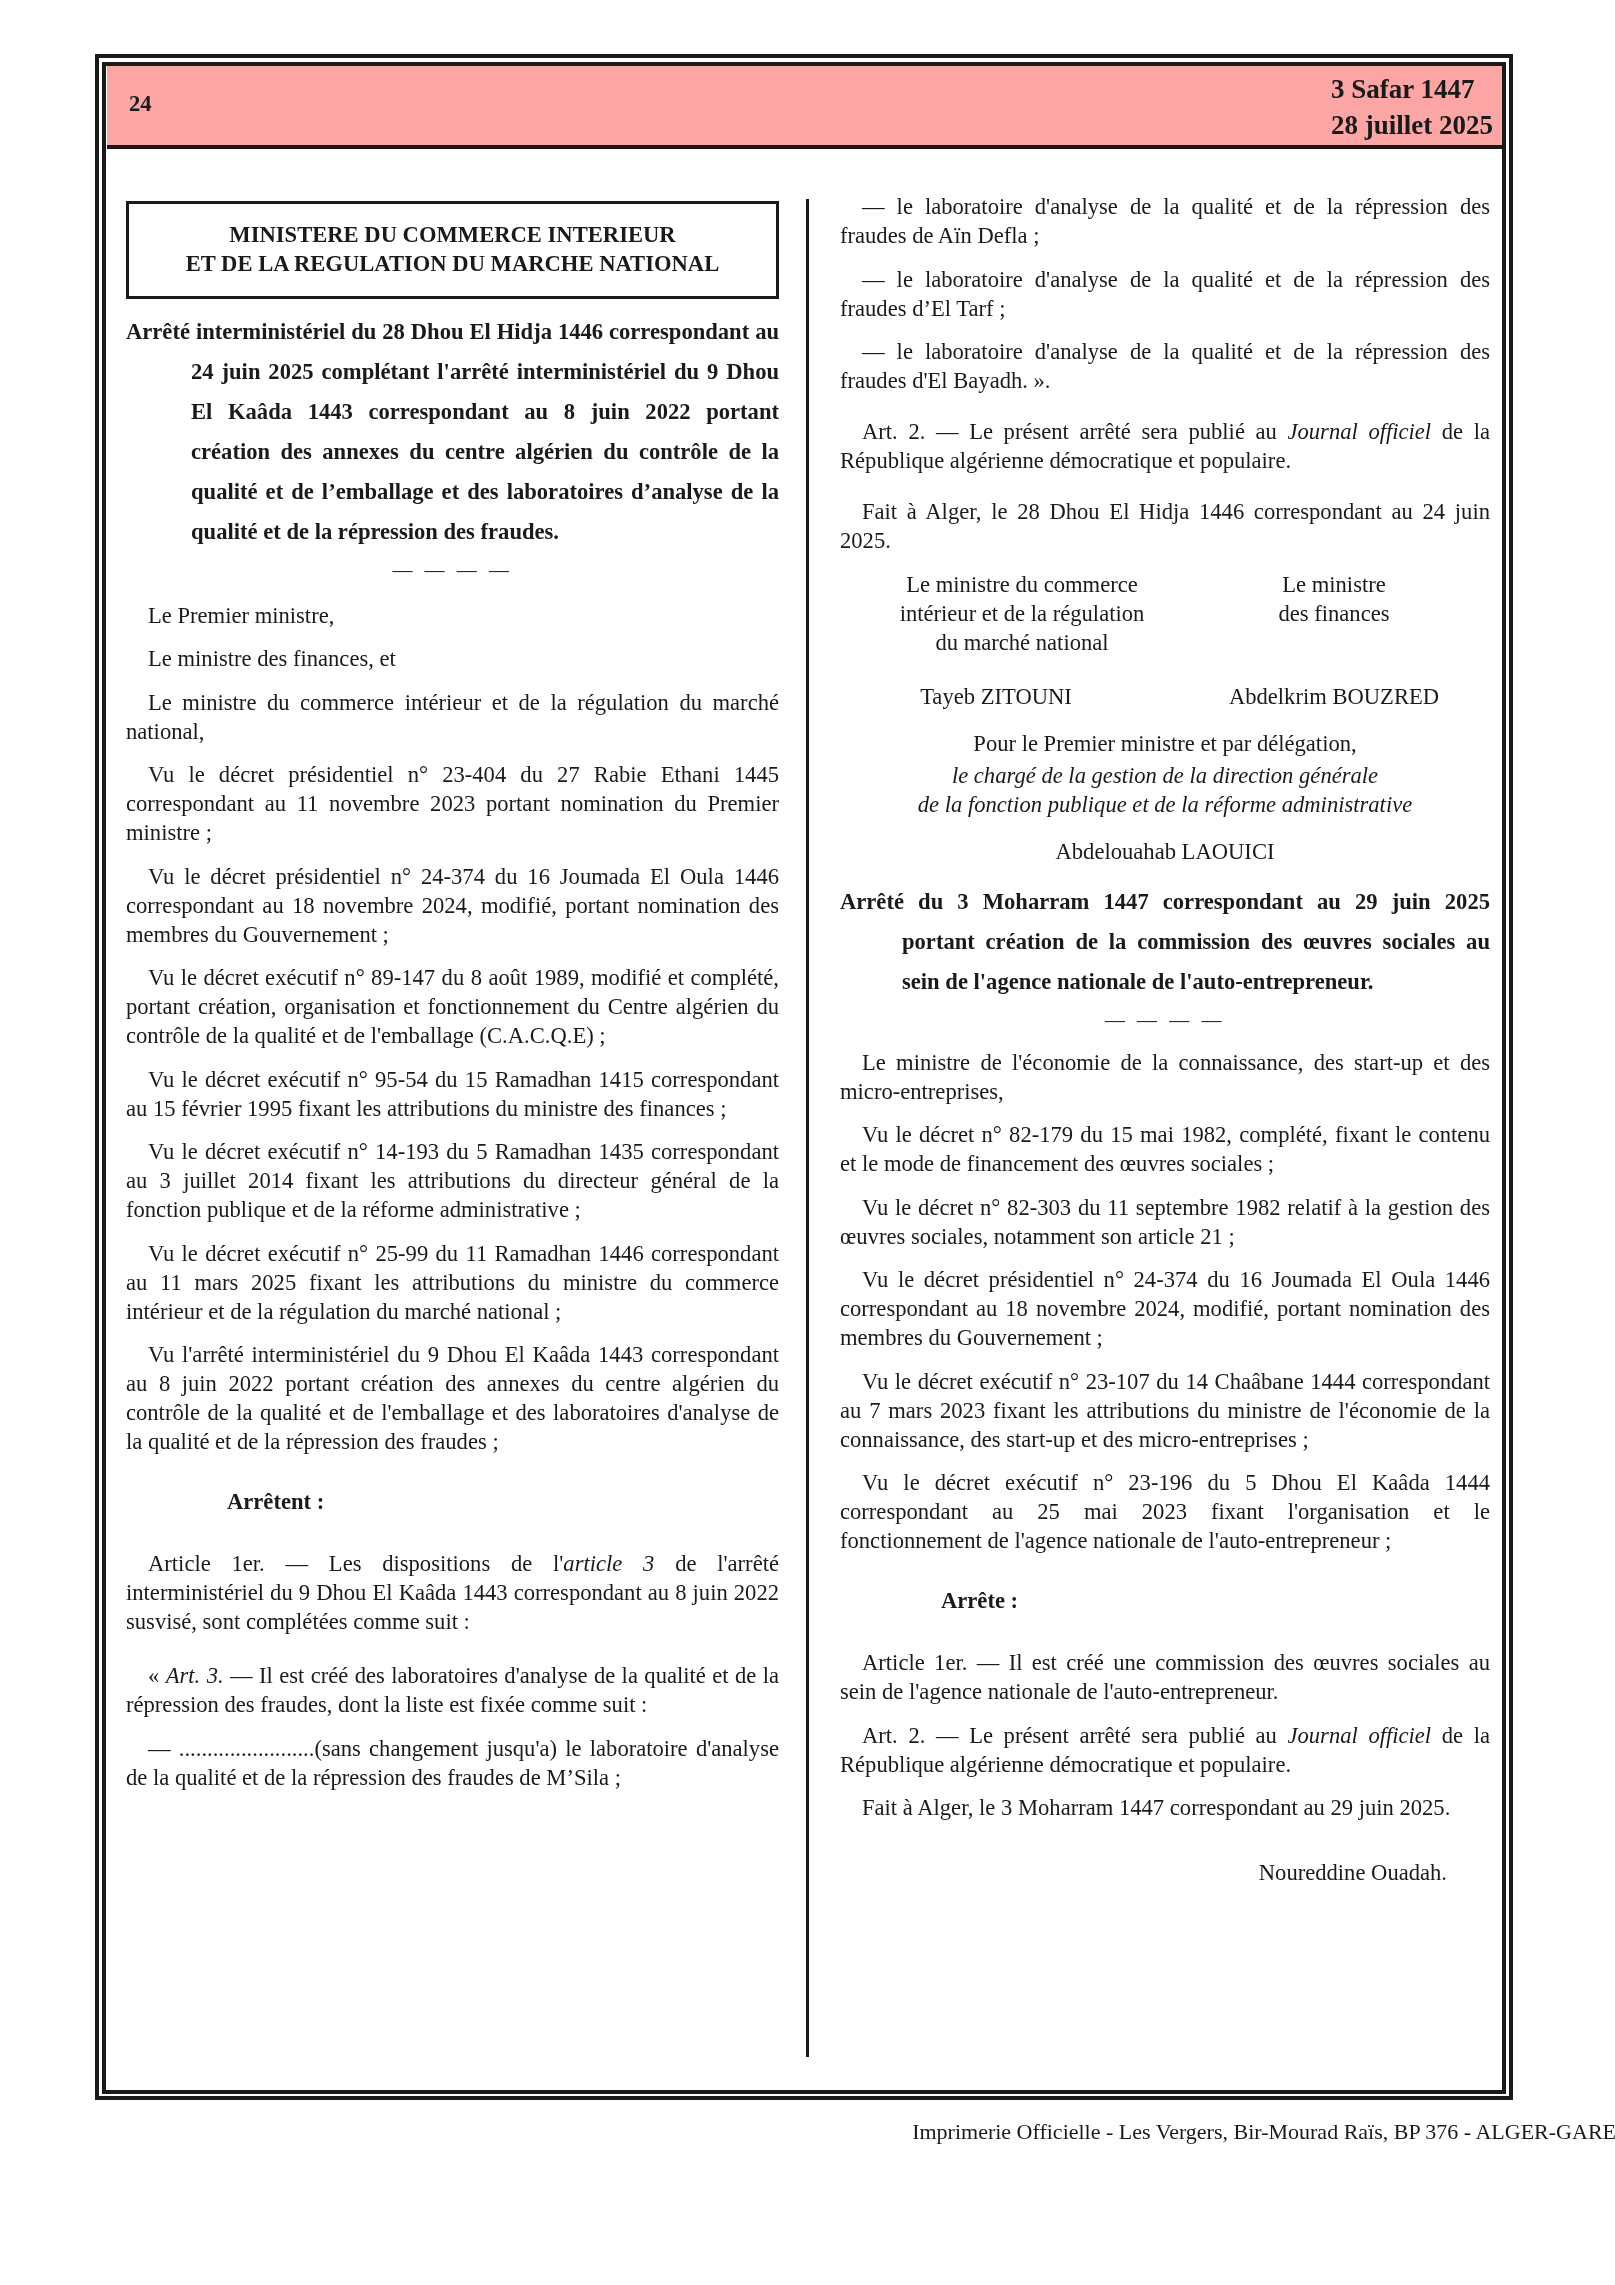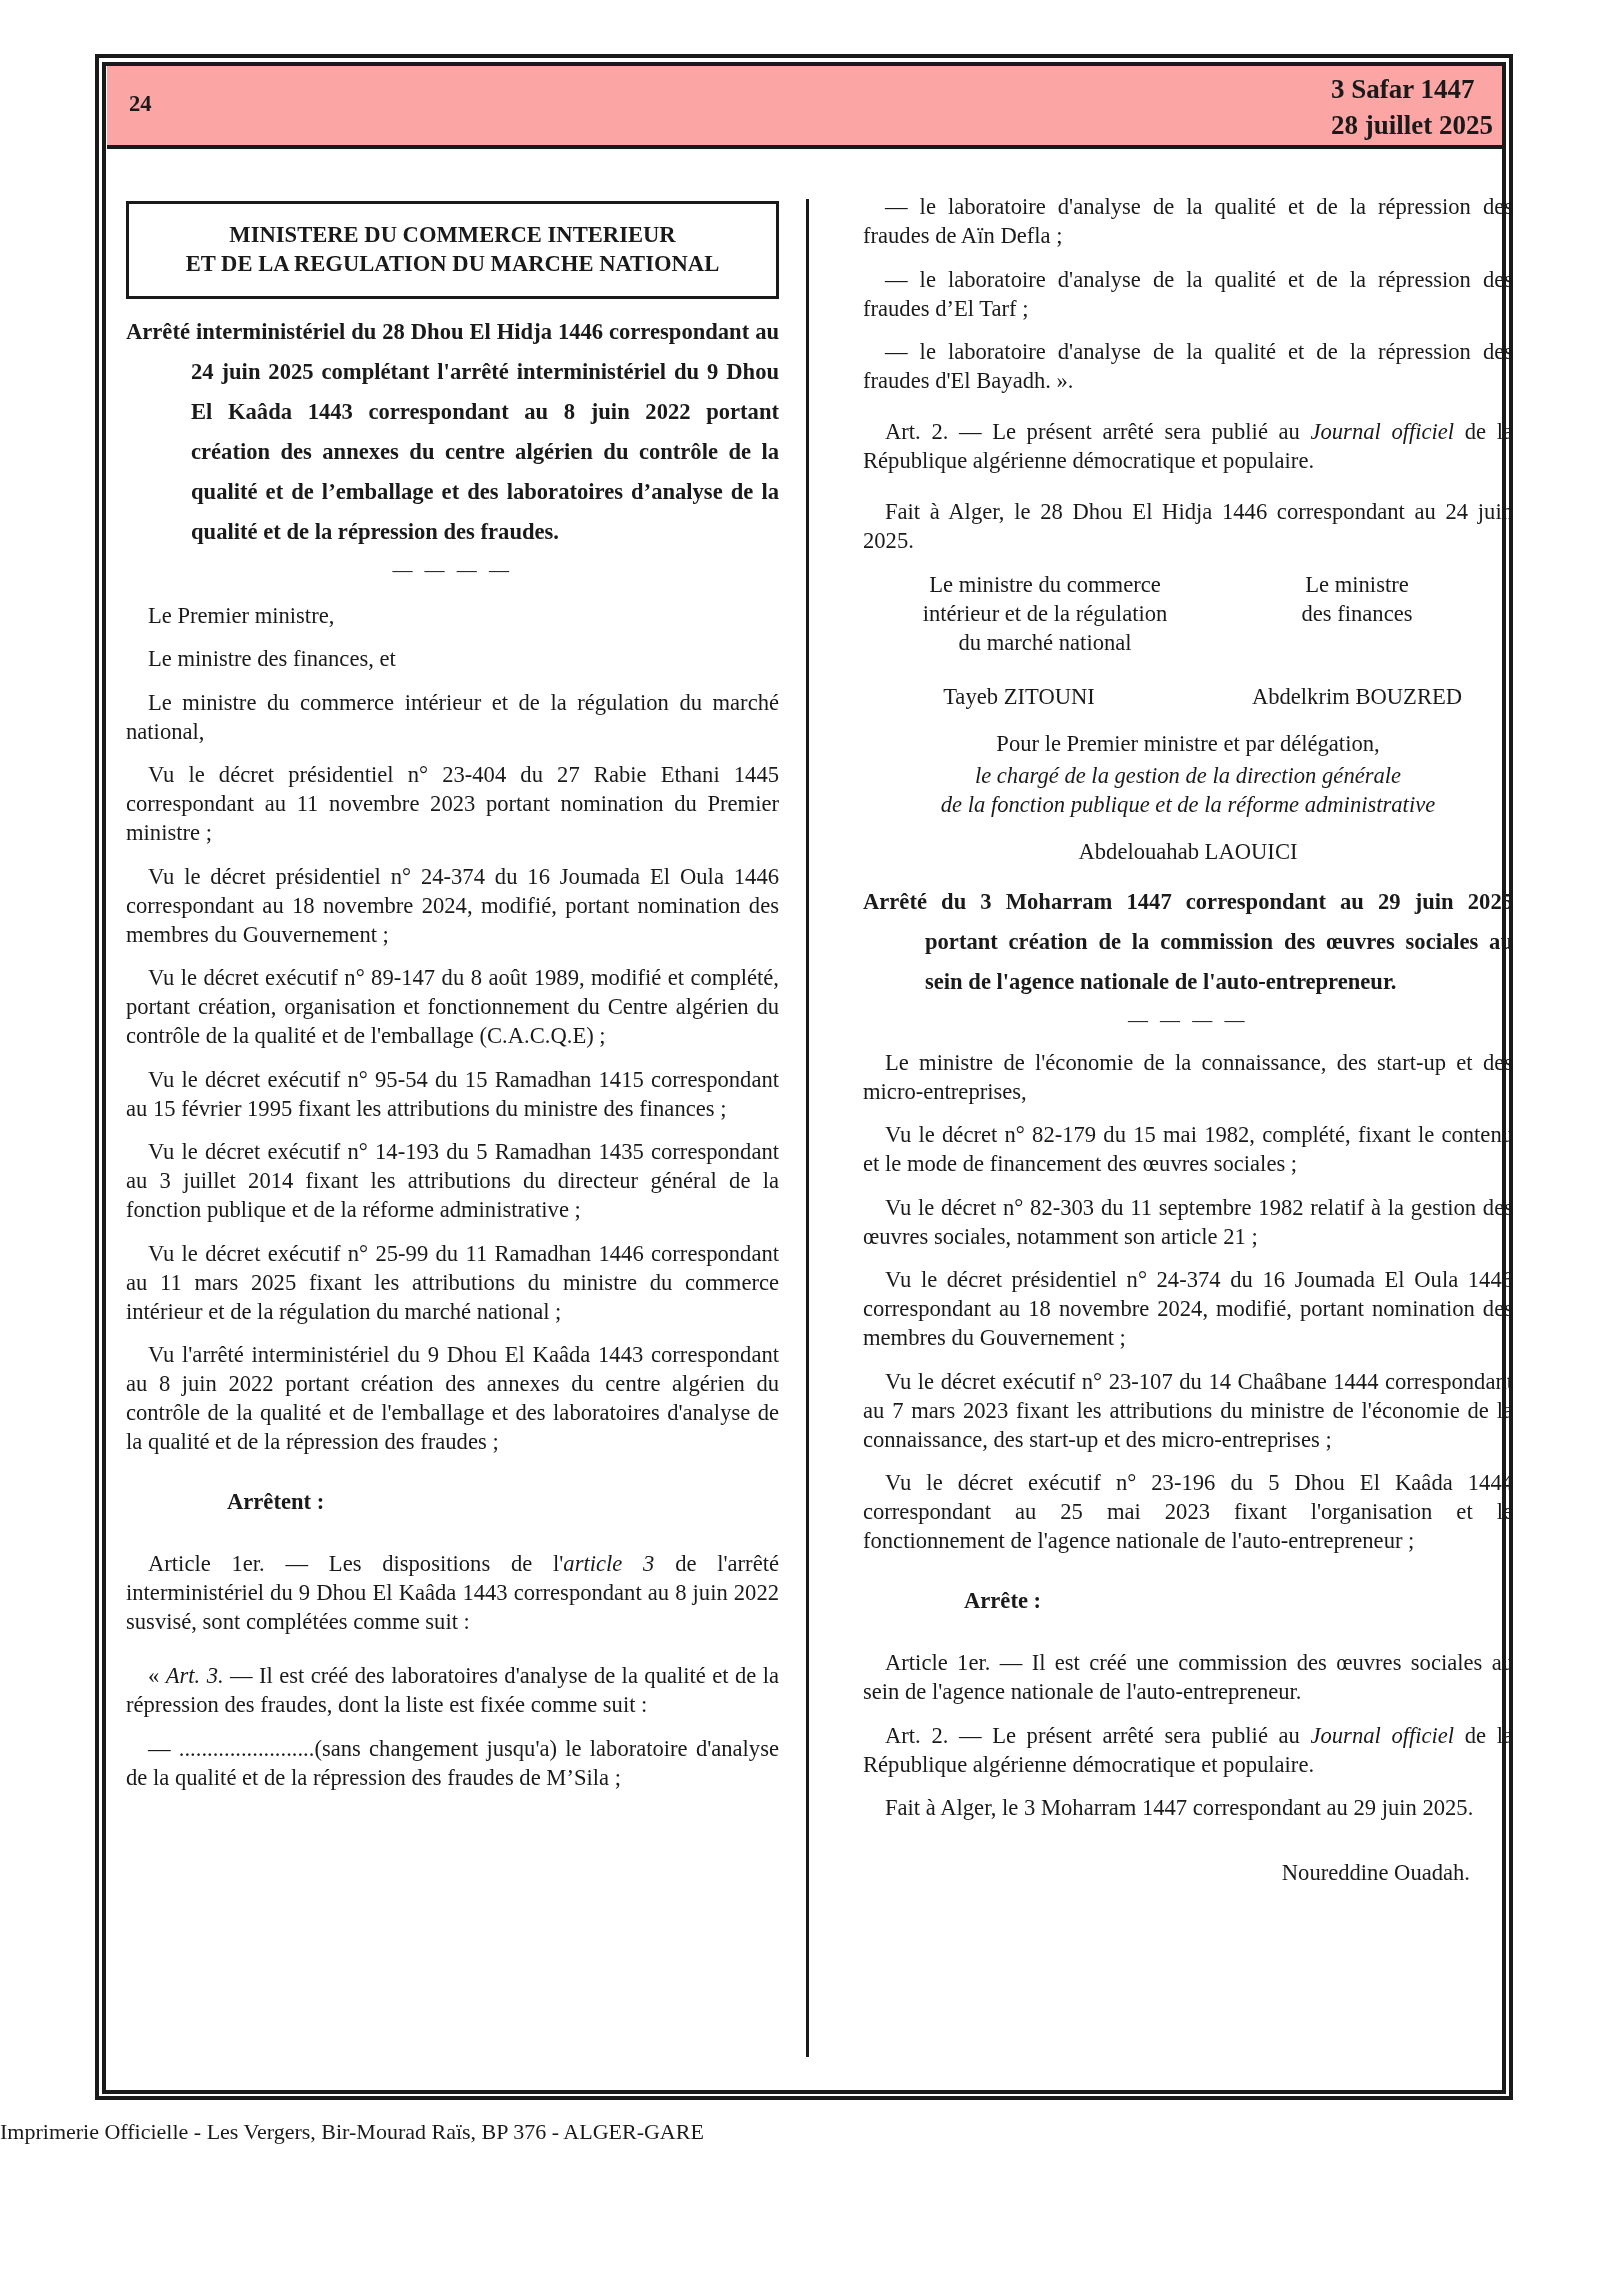--- a/index.html
+++ b/index.html
@@ -6,34 +6,34 @@
   body { width:1616px; height:2285px; position:relative; font-family:"Liberation Serif", serif; color:#1a1a1a; }
   .outer-frame { position:absolute; left:95px; top:54px; width:1418px; height:2046px; border:4.5px solid #1a1a1a; box-sizing:border-box; }
   .inner-frame { position:absolute; left:102px; top:62px; width:1404px; height:2032px; border:4.5px solid #1a1a1a; box-sizing:border-box; }
   .header-bar { position:absolute; left:107px; top:66px; width:1395px; height:83px; background:#fca5a5; border-bottom:4.5px solid #1a1a1a; box-sizing:border-box; }
   .hdr-page { position:absolute; left:22px; top:25px; font-weight:bold; font-size:22.6px; }
   .hdr-title { position:absolute; left:0; right:0; top:25px; text-align:center; font-weight:bold; font-size:22.6px; letter-spacing:0.2px; }
   .hdr-date { position:absolute; right:9px; top:5.4px; text-align:left; font-weight:bold; font-size:27px; line-height:36px; }
   .col-divider { position:absolute; left:806px; top:199px; width:2.7px; height:1858px; background:#1a1a1a; }
   .col { position:absolute; top:0; font-size:22.6px; line-height:29px; text-align:justify; }
   .col-left { left:126px; width:653px; }
-  .col-right { left:863px; width:650px; }
+  .col-right { left:840px; width:650px; }
   .ministry-box { border:3.6px solid #1a1a1a; text-align:center; font-weight:bold; font-size:22.6px; line-height:29px; padding:16.3px 5.4px 18px; box-sizing:border-box; }
   .decree-title { font-weight:bold; text-align:justify; text-align-last:left; padding-left:65px; text-indent:-65px; margin-top:12.7px; line-height:40px; }
   .decree-title.right { padding-left:62px; text-indent:-62px; }
   .sep { text-align:center; letter-spacing:3.6px; margin:3.6px 0 12.7px; font-size:20px; }
   p { margin:0 0 14.5px 0; text-indent:22px; }
   .heading-arr { font-weight:bold; padding-left:101px; margin:31px 0 33px; }
   .sig-table { display:flex; justify-content:flex-end; text-align:center; line-height:29px; margin-top:0; }
   .sig-col { width:48%; }
   .sig-names { display:flex; justify-content:space-between; text-align:center; margin:25px 0 18px; }
   .center { text-align:center; text-indent:0; }
   .italic { font-style:italic; }
   .signoff-right { text-align:right; padding-right:43px; margin-top:36px; text-indent:0; }
-  .footer { position:absolute; left:0; right:0; top:2119px; text-align:left; font-size:22px; }
+  .footer { position:absolute; left:0; right:0; top:2119px; text-align:right; font-size:22px; }
 </style>
 </head>
 <body>
 
 <div class="outer-frame"></div>
 <div class="inner-frame"></div>
 
 <div class="header-bar">
   <div class="hdr-page">24</div>
   <div class="hdr-date">

